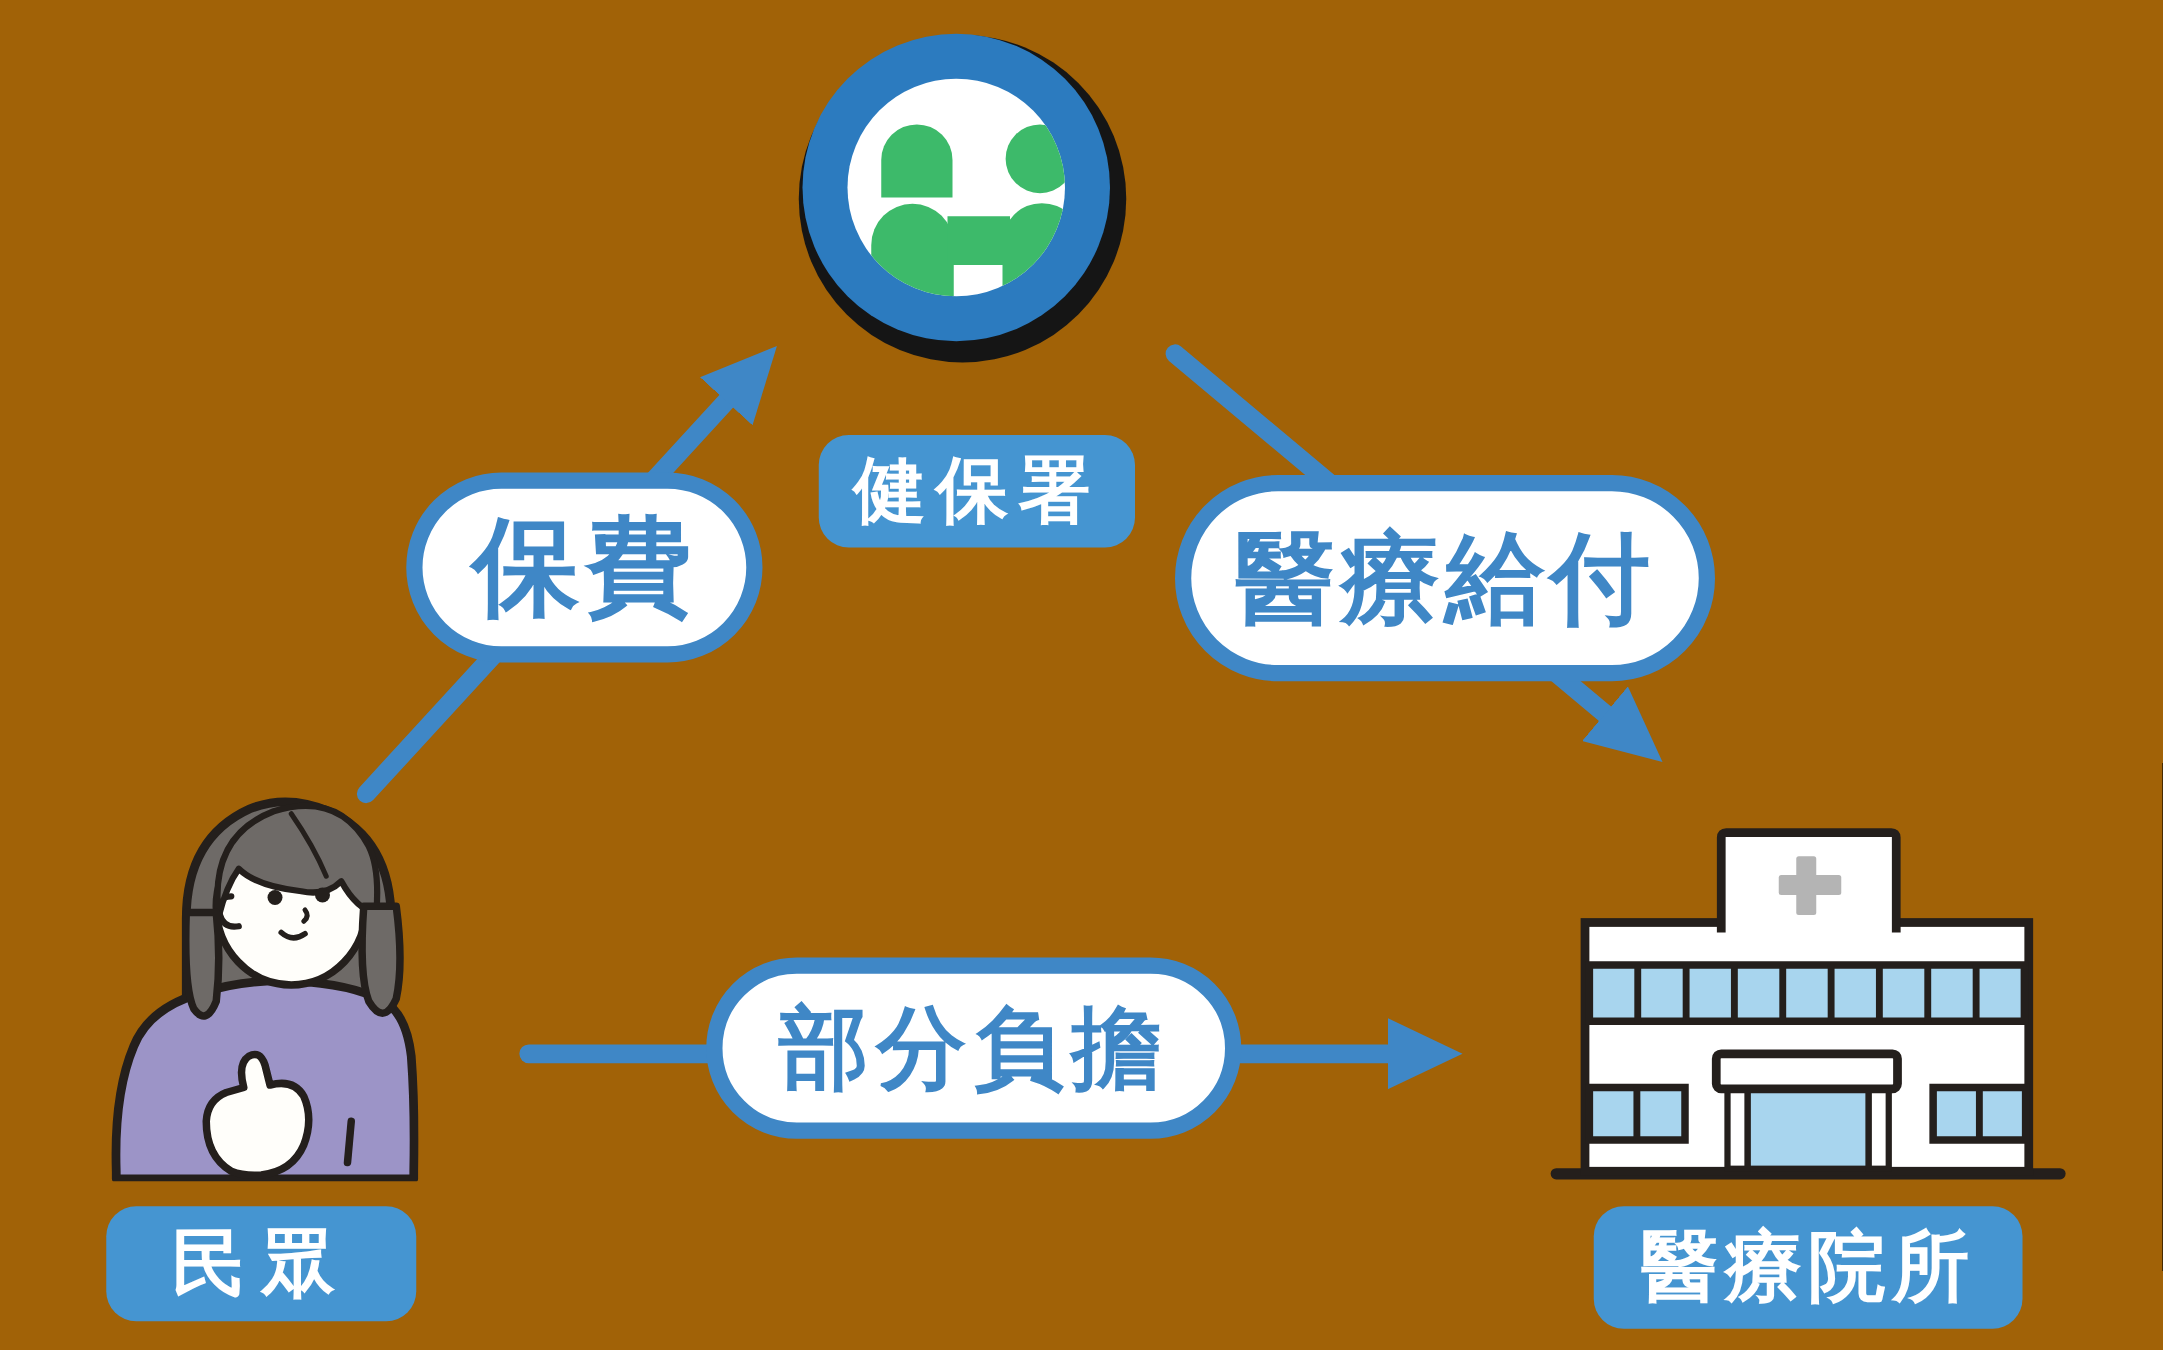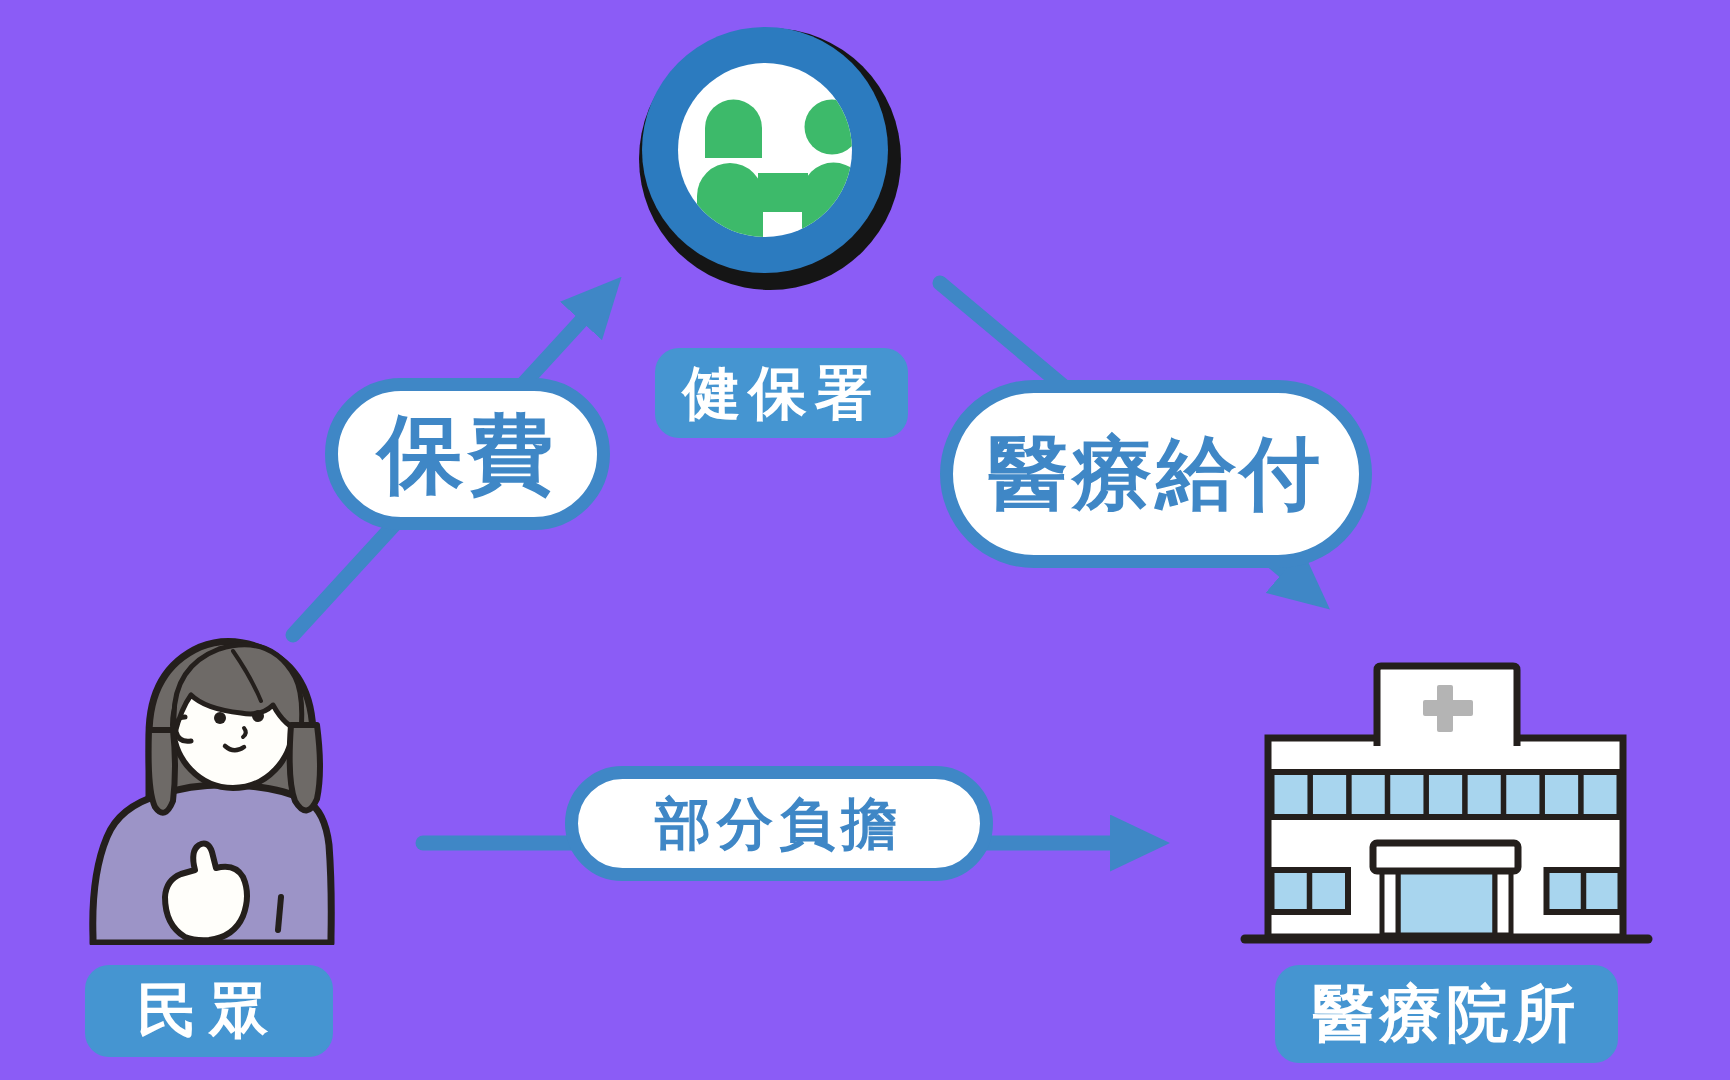--- a/index.html
+++ b/index.html
@@ -1,31 +1,31 @@
 <!DOCTYPE html>
 <html><head>
 <meta charset="utf-8">
 <style>
   html,body{margin:0;padding:0;background:#000;}
   .canvas{
-    position:relative;width:1730px;height:1080px;background:#8b5cf6;overflow:hidden;
+    position:relative;width:1730px;height:1080px;background:#a16207;overflow:hidden;
     font-family:"Liberation Sans","DejaVu Sans",sans-serif;
   }
   .abs{position:absolute;}
   svg{display:block;}
   
   .pill{
     position:absolute;box-sizing:border-box;background:#fff;
     border:13px solid #3F87C6;border-radius:999px;
     display:flex;align-items:center;justify-content:center;
     color:#3F87C6;font-weight:bold;line-height:1;
   }
   .pill-premium{left:325px;top:378px;width:285px;height:152px;font-size:86px;letter-spacing:4px;}
-  .pill-benefit{left:940px;top:380px;width:432px;height:188px;font-size:80px;letter-spacing:4px;}
-  .pill-copay{left:565px;top:766px;width:428px;height:115px;font-size:56px;letter-spacing:6px;}
+  .pill-benefit{left:940px;top:380px;width:432px;height:165px;font-size:80px;letter-spacing:4px;}
+  .pill-copay{left:565px;top:766px;width:428px;height:145px;font-size:72px;letter-spacing:6px;}
   
   .tag{
     position:absolute;box-sizing:border-box;background:#4595D1;border-radius:24px;
     display:flex;align-items:center;justify-content:center;
     color:#fff;font-weight:bold;line-height:1;
   }
   .tag-nhia{left:655px;top:348px;width:253px;height:90px;font-size:58px;letter-spacing:8px;}
   .tag-public{left:85px;top:965px;width:248px;height:92px;font-size:60px;letter-spacing:12px;}
   .tag-providers{left:1275px;top:965px;width:343px;height:98px;font-size:62px;letter-spacing:5px;}
 </style>

